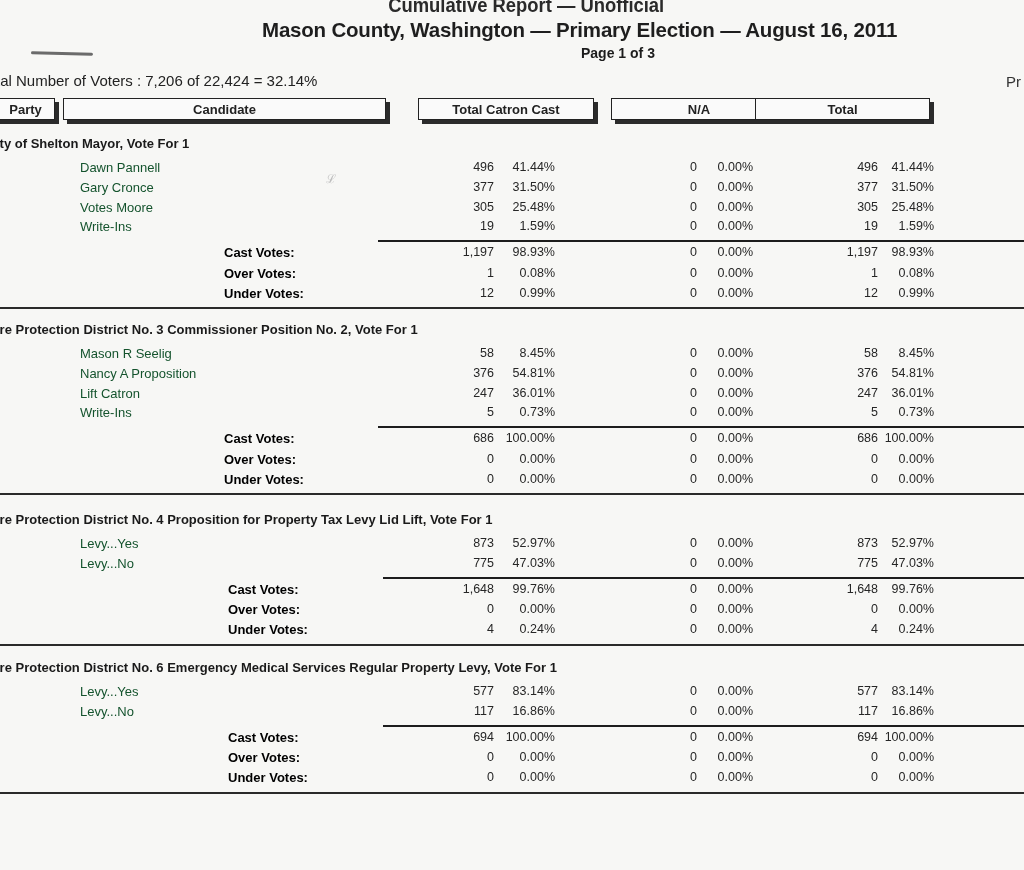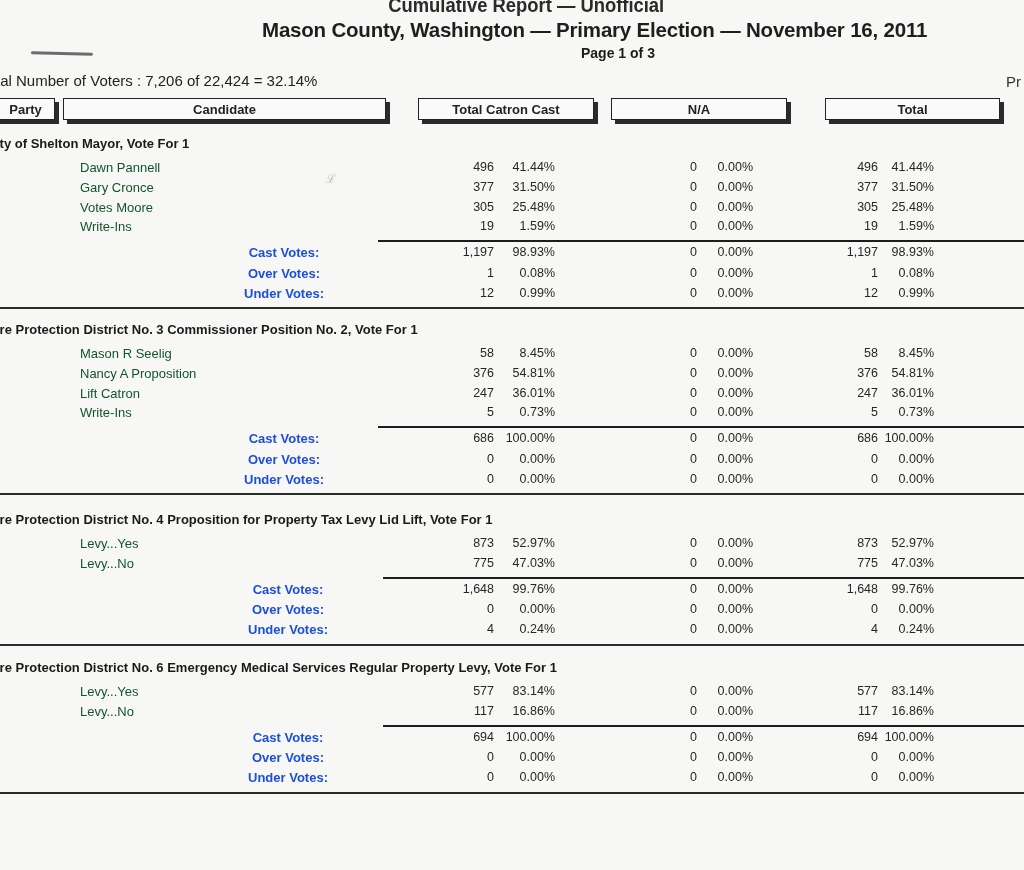--- a/index.html
+++ b/index.html
@@ -21,46 +21,46 @@
     position: absolute; top: 98px; height: 22px;
     border: 1.5px solid #222; background: #fafafa;
     box-shadow: 4px 4px 0 #2b2b2b;
     font-size: 13px; font-weight: bold; color: #222;
     display: flex; align-items: center; justify-content: center;
     box-sizing: border-box;
   }
 
   .race-title { font-size: 13px; font-weight: bold; color: #1a1a1a; }
   .cand { font-size: 13px; color: #14532d; }
-  .lbl  { font-size: 13px; font-weight: bold; color: #1d4ed8; text-align: center; width: 120px; }
+  .lbl  { font-size: 13px; font-weight: bold; color: #000000; text-align: left; width: 120px; }
   .num  { font-size: 12.5px; color: #262626; text-align: right; }
   .n1   { width: 60px; }
   .p1   { width: 70px; }
 
   .rule-thick { position: absolute; height: 2px; background: #1d1d1d; }
   .rule-sep   { position: absolute; left: 0; width: 1024px; height: 2px; background: #2a2a2a; }
 
   .scribble { left: 326px; top: 170px; font-size: 12px; color: #bdbdbd; }
 </style>
 </head>
 <body>
 
 <div class="abs title1">Cumulative Report  —  Unofficial</div>
-<div class="abs title2">Mason County, Washington  —  Primary Election  —  November 16, 2011</div>
+<div class="abs title2">Mason County, Washington  —  Primary Election  —  August 16, 2011</div>
 <div class="abs pageno">Page 1 of 3</div>
 <div class="abs pen-dash"></div>
 <div class="abs voters">tal Number of Voters : 7,206 of 22,424 = 32.14%</div>
 <div class="abs pr-cut">Pr</div>
 <div class="abs scribble">ℒ</div>
 
 <div class="hbox" style="left:-4px;width:59px;">Party</div>
 <div class="hbox" style="left:63px;width:323px;text-align:center;">Candidate</div>
 <div class="hbox" style="left:418px;width:176px;">Total Catron Cast</div>
 <div class="hbox" style="left:611px;width:176px;">N/A</div>
-<div class="hbox" style="left:825px;width:175px;text-align:right;">Total</div>
+<div class="hbox" style="left:755px;width:175px;text-align:right;">Total</div>
 
 <div id="races">
     <div class="abs race-title" style="left:-4px;top:136px;">ity of Shelton Mayor, Vote For 1</div>
     <div class="abs cand" style="left:80px;top:160px;">Dawn Pannell</div>
     <div class="abs num n1" style="left:434px;top:160px;">496</div>
     <div class="abs num p1" style="left:485px;top:160px;">41.44%</div>
     <div class="abs num n1" style="left:637px;top:160px;">0</div>
     <div class="abs num p1" style="left:683px;top:160px;">0.00%</div>
     <div class="abs num n1" style="left:818px;top:160px;">496</div>
     <div class="abs num p1" style="left:864px;top:160px;">41.44%</div>

